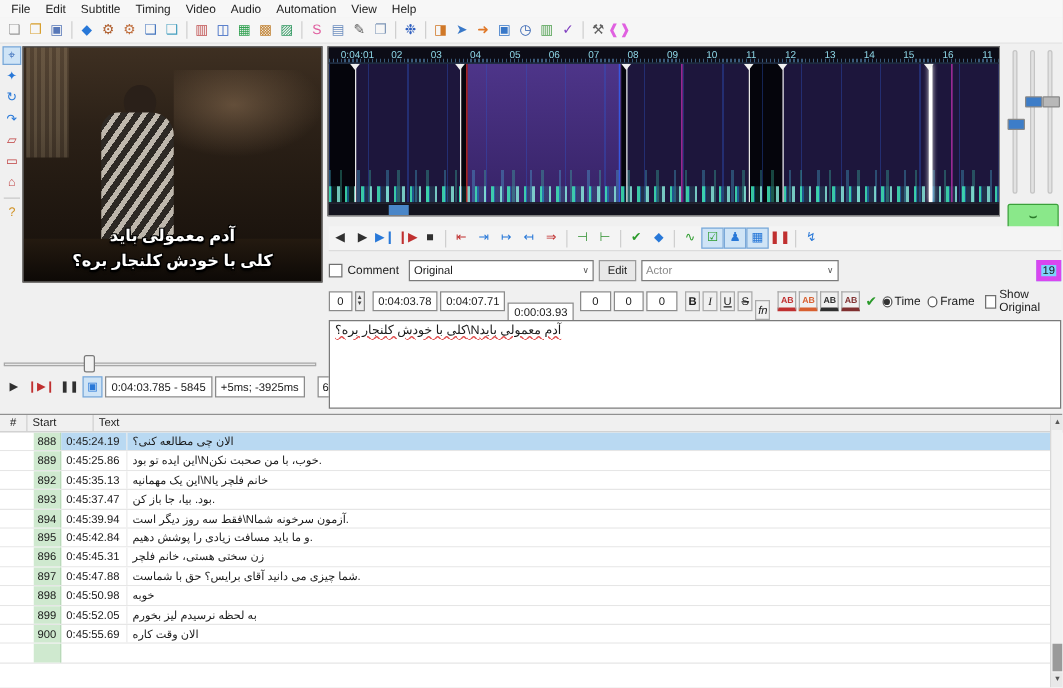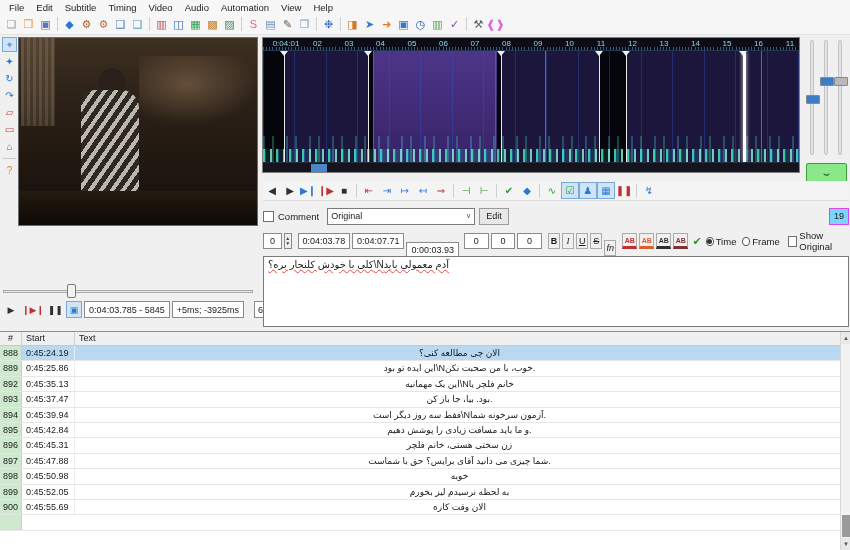--- a/index.html
+++ b/index.html
@@ -85,39 +85,39 @@
   .select { height:17px; background:#fff; border:1px solid #7a7a7a; display:flex; align-items:center; justify-content:space-between; padding:0 3px; font-size:9px; }
   .select .ph { color:#8a8a8a; }
   .btn { height:17px; background:#e8e8e8; border:1px solid #9a9a9a; display:flex; align-items:center; justify-content:center; font-size:9px; padding:0 6px; }
   .tbox { height:16px; background:#fff; border:1px solid #8a8a8a; display:flex; align-items:center; justify-content:center; font-size:9px; }
   .spin { width:9px; height:16px; border:1px solid #8a8a8a; background:#eee; display:flex; flex-direction:column; align-items:center; justify-content:center; font-size:5px; color:#444; line-height:1; }
   .fbtn { width:14px; height:16px; background:#f0f0f0; border:1px solid #aaa; display:flex; align-items:center; justify-content:center; font-size:9px; }
   .abx { width:15px; height:16px; background:#f0f0f0; border:1px solid #aaa; display:flex; align-items:center; justify-content:center; font-size:7px; font-weight:bold; }
   .commit { width:16px; height:16px; display:flex; align-items:center; justify-content:center; color:#2a9a2a; font-size:11px; }
   .radio { width:9px; height:9px; border:1px solid #555; border-radius:50%; display:inline-flex; align-items:center; justify-content:center; background:#fff; }
   .radio.on::after { content:""; width:5px; height:5px; border-radius:50%; background:#333; }
-  .cnt { width:20px; height:17px; border:1px solid #d946ef; background:#7dd3fc; display:flex; align-items:center; justify-content:center; font-size:9px; margin-left:auto; }
+  .cnt { width:20px; height:17px; border:4px solid #d946ef; background:#7dd3fc; display:flex; align-items:center; justify-content:center; font-size:9px; margin-left:auto; }
 
   
   .textarea { position:absolute; left:263px; top:221px; width:586px; height:71px; background:#fff; border:1px solid #7a7a7a; padding:2px 4px; font-size:10px; }
   .textarea .spell { text-decoration:underline; text-decoration-style:wavy; text-decoration-color:#e05050; }
 
   
   .grid { position:absolute; top:331px; left:0; right:0; bottom:0; background:#fff; border-top:1px solid #909090; }
   .ghead { display:flex; height:14px; background:#f0f0f0; border-bottom:1px solid #c8c8c8; font-size:9px; }
   .ghead .hc { padding:1px 4px; border-right:1px solid #d0d0d0; }
   .hc.c-num { width:22px; text-align:center; }
   .hc.c-start { width:53px; }
   .hc.c-text { flex:1; }
   .grows { position:absolute; top:14px; left:0; right:10px; bottom:0; overflow:hidden; }
-  .grow { display:flex; height:15.4px; border-bottom:1px solid #e6e6e6; font-size:9px; background:#fff; }
+  .grow { display:flex; height:15.4px; border-bottom:1px solid #e6e6e6; font-size:9px; background:#fff;padding-left:27px; }
   .grow.sel .gstart, .grow.sel .gtext { background:#b9d9f2; }
   .gnum { width:22px; background:#cfe9cf; border-right:1px solid #b9d9b9; text-align:center; line-height:15px; }
   .gstart { width:53px; padding-left:4px; line-height:15px; border-right:1px solid #ececec; }
-  .gtext { flex:1; padding-left:4px; line-height:15px; white-space:nowrap; overflow:hidden;text-align:center; }
+  .gtext { flex:1; padding-left:4px; line-height:15px; white-space:nowrap; overflow:hidden; }
   .gscroll { position:absolute; top:0; right:0; bottom:0; width:10px; background:#f2f2f2; border-left:1px solid #d8d8d8; }
   .sarrow { position:absolute; left:0; width:10px; height:12px; display:flex; align-items:center; justify-content:center; font-size:6px; color:#555; background:#e8e8e8; }
   .sarrow.up { top:0; }
   .sarrow.down { bottom:0; }
   .sthumb { position:absolute; left:1px; bottom:13px; width:8px; height:22px; background:#9a9a9a; }
 </style>
 </head>
 <body>
 
 <div class="menubar">
@@ -182,20 +182,24 @@
       <span class="vtool" style="color: rgb(208, 144, 32);">?</span>
     </div>
 
   <div class="video">
     <div class="vimg-wall"></div>
     <div class="vimg-room"></div>
     <div class="vimg-blob1"></div>
     <div class="vimg-head"></div>
     <div class="vimg-person"></div>
     <div class="vimg-desk"></div>
+    <div class="vsub">
+      <div>آدم معمولی باید</div>
+      <div>کلی با خودش کلنجار بره؟</div>
+    </div>
   </div>
 
   <div class="seek">
     <div class="seek-track"></div>
     <div class="seek-thumb"></div>
   </div>
 
   <div class="vcontrols">
     <span id="vcbtns" style="display:flex;gap:2px;">
         <span class="vcbtn" style="color: rgb(48, 48, 48);">▶</span>
@@ -316,20 +320,24 @@
     </div>
 
   <div class="erow1">
     <span class="chk"></span>
     <span class="lbl">Comment</span>
     <span class="select" style="width:148px;margin-left:4px;">
       <span>Original</span>
       <span class="ddarrow">∨</span>
     </span>
     <span class="btn">Edit</span>
+    <span class="select" style="width:158px;">
+      <span class="ph">Actor</span>
+      <span class="ddarrow">∨</span>
+    </span>
     <span class="cnt">19</span>
   </div>
 
   <div class="erow2">
     <span class="tbox" style="width:22px;">0</span>
     <span class="spin">
         <span>▲</span>
         <span>▼</span>
       </span>
     <span class="tbox" style="width:62px;margin-left:4px;">0:04:03.78</span>

